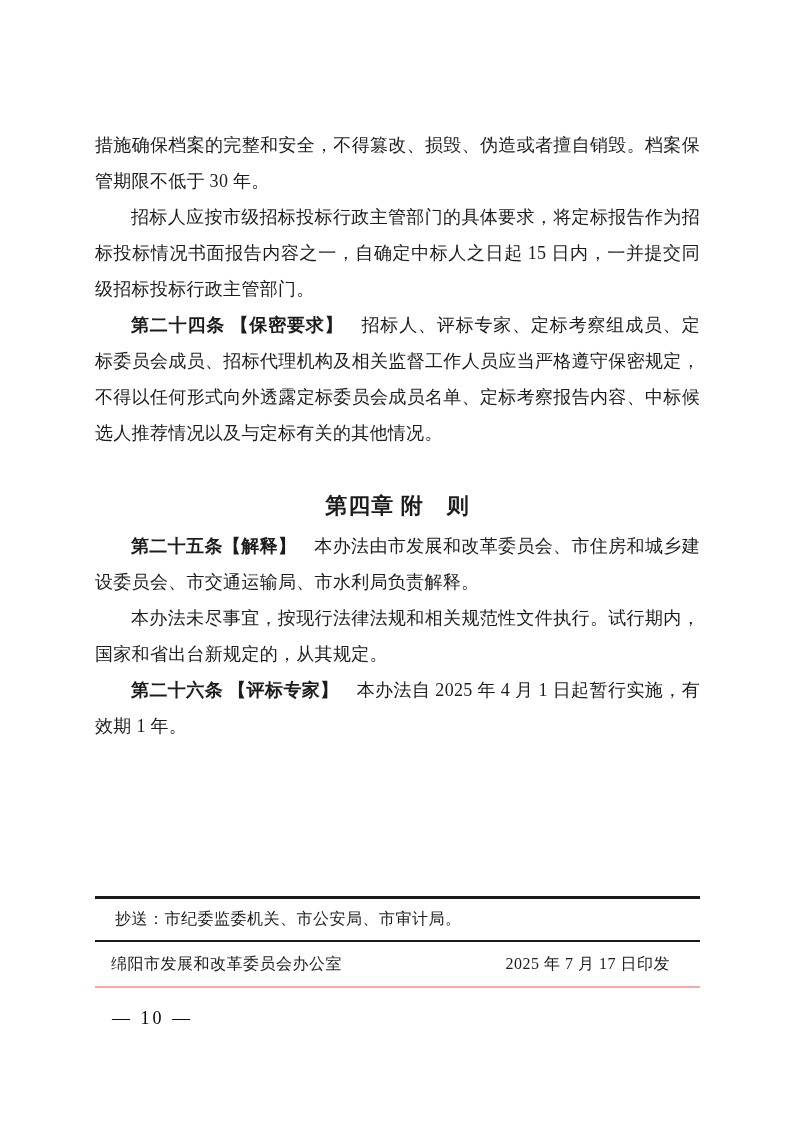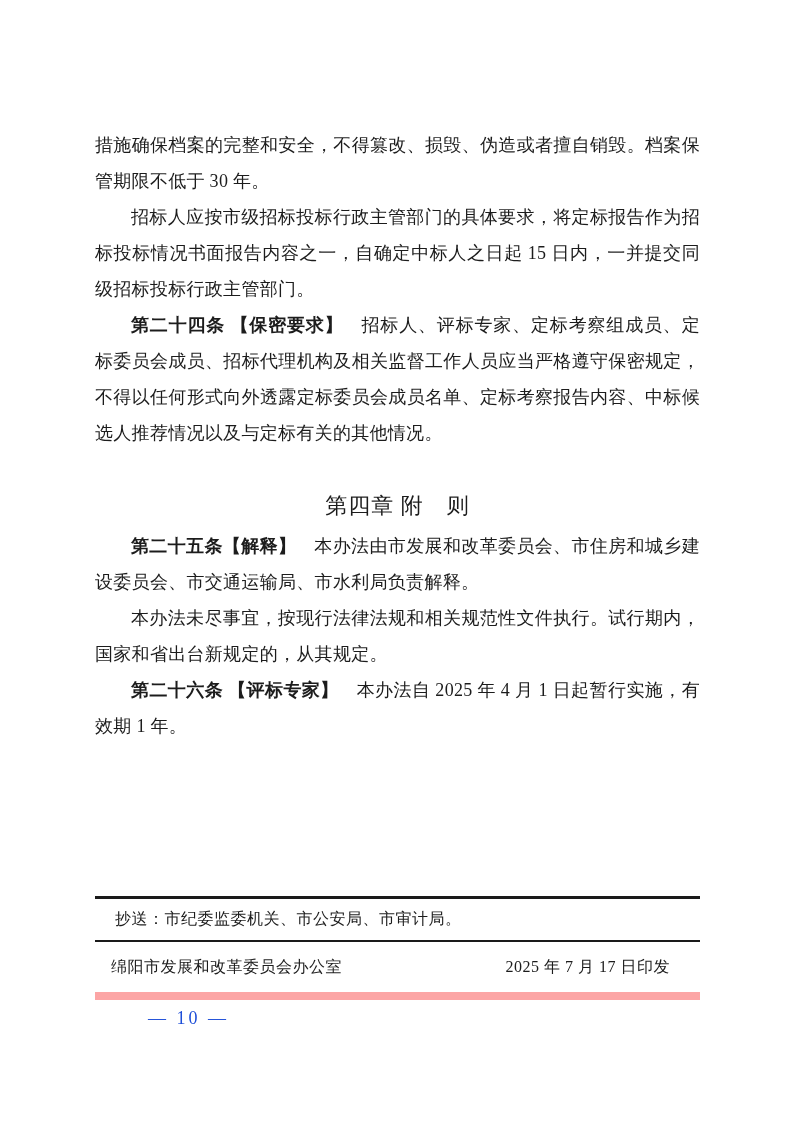--- a/index.html
+++ b/index.html
@@ -33,21 +33,21 @@
   .content p.noindent {
     text-indent: 0;
   }
   .article-label {
     font-weight: bold;
     margin-right: 1em;
   }
   .chapter-heading {
     font-size: 22px;
     line-height: 36px;
-    font-weight: normal;
+    font-weight: bold;
     text-align: center;
     margin: 37px 0 4px 0;
     letter-spacing: 1px;
   }
   .footer {
     position: absolute;
     left: 95px;
     top: 896px;
     width: 605px;
     border-top: 3px solid #1a1a1a;
@@ -59,33 +59,32 @@
     box-sizing: border-box;
     font-size: 16px;
     letter-spacing: 0.5px;
   }
   .footer-row.cc {
     height: 43px;
     border-bottom: 2px solid #1a1a1a;
     padding-left: 20px;
   }
   .footer-row.issue {
-    height: 58px;
-    border-bottom: 8px solid #fca5a5;
+    height: 46px;
+    border-bottom: 2px solid #fca5a5;
     justify-content: space-between;
     padding: 0 30px 0 16px;
   }
   .page-number {
     position: absolute;
     left: 112px;
     top: 1008px;
     font-size: 18px;
     letter-spacing: 3px;
-    color: #1d4ed8;
-    margin-left: 36px;
+    color: #000000;
   }
 </style>
 </head>
 <body>
 
 <div class="page">
 
   <main class="content">
 
     <p class="noindent"><span>措施确保档案的完整和安全，不得篡改、损毁、伪造或者擅自销毁。档案保管期限不低于 30 年。</span></p>

